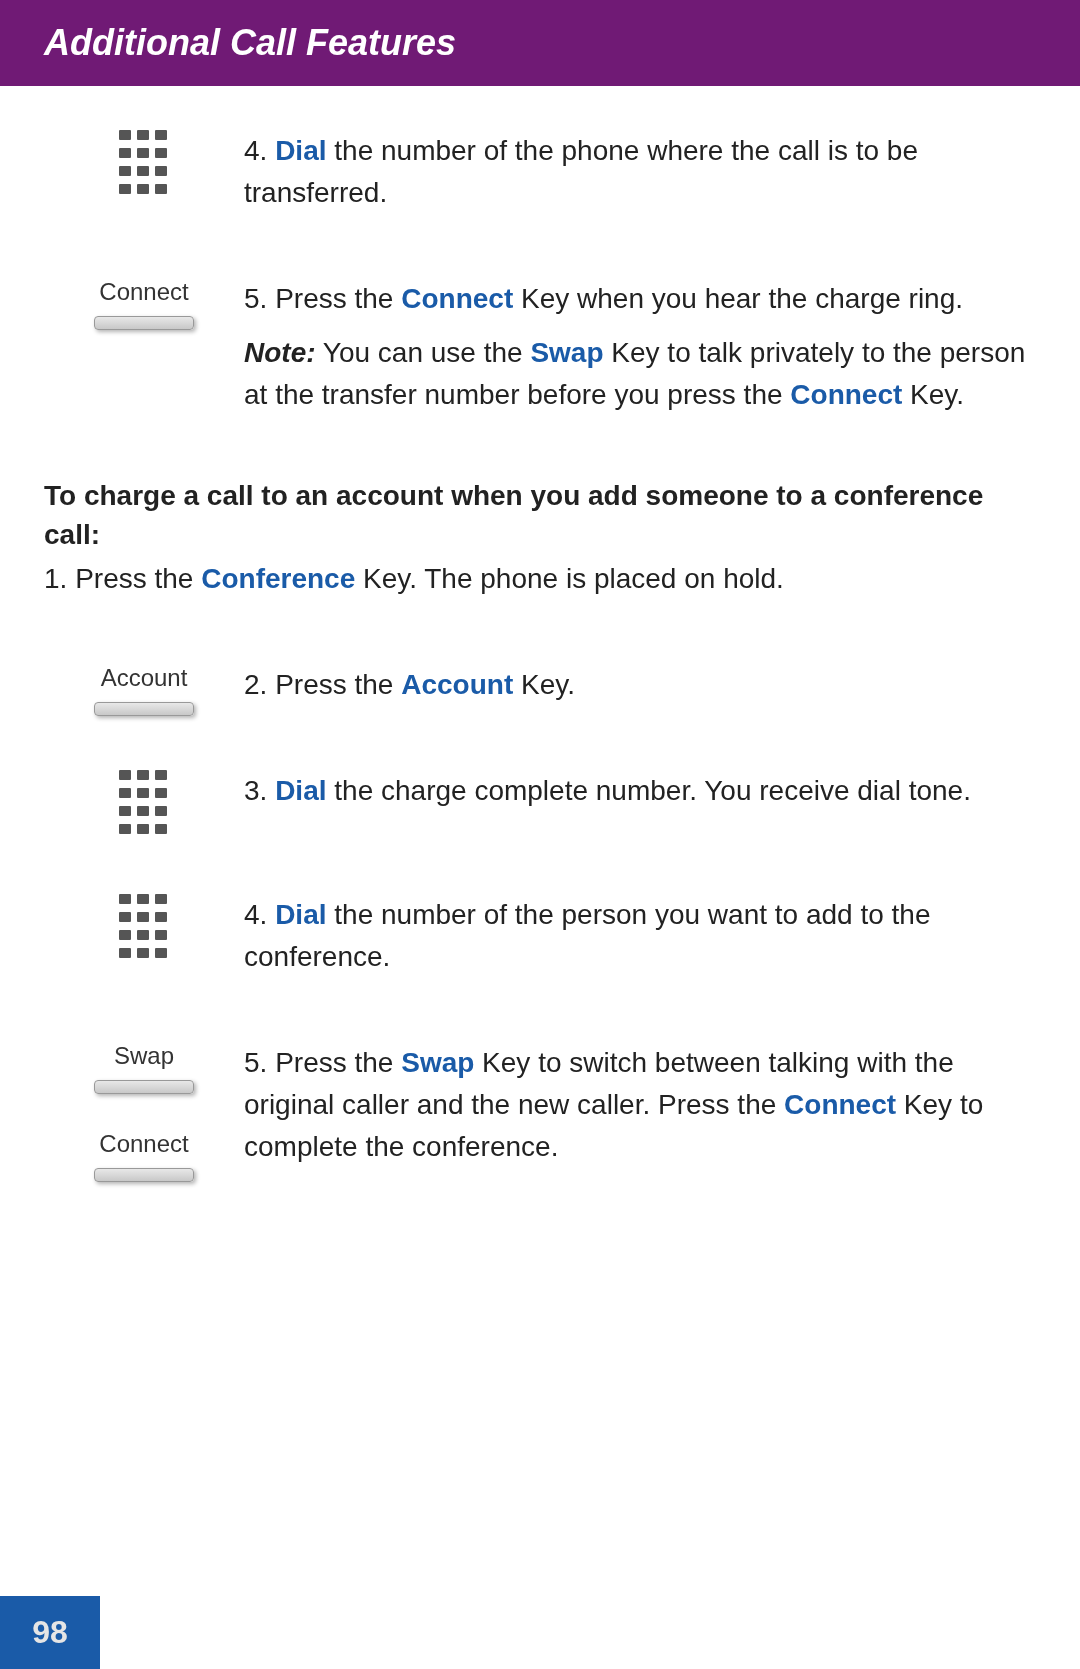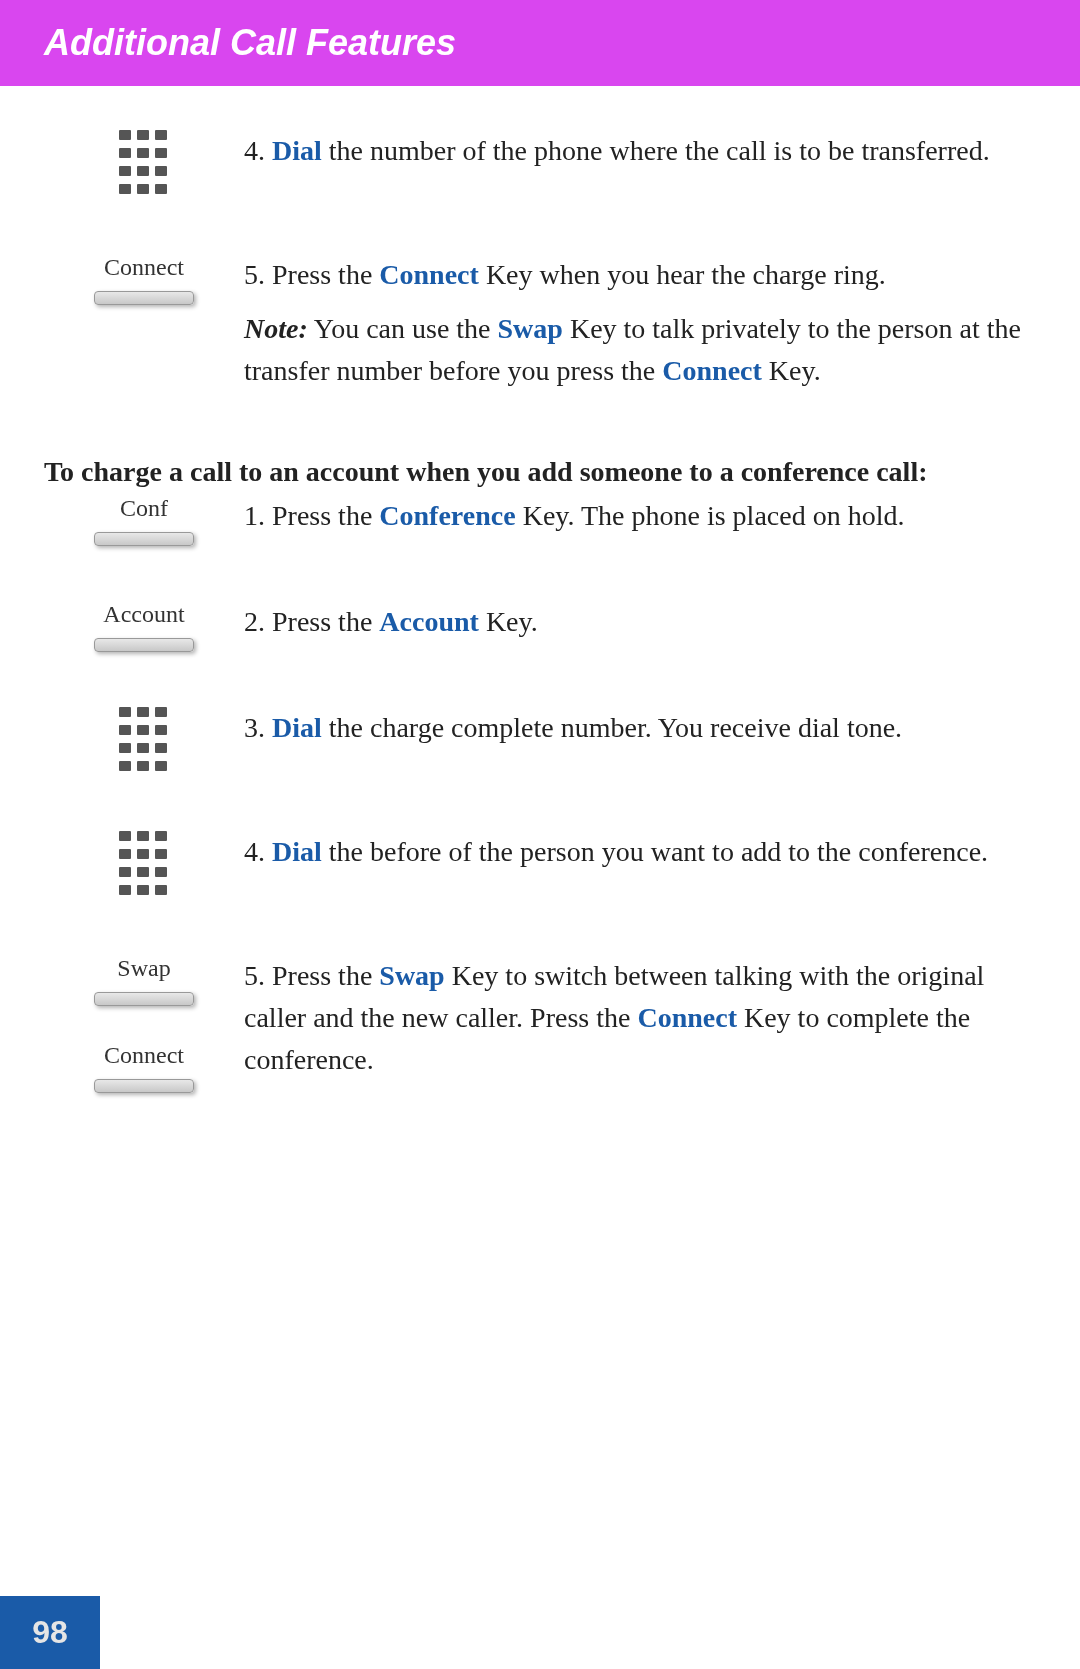--- a/index.html
+++ b/index.html
@@ -6,33 +6,32 @@
     body {
       width: 1080px;
       min-height: 1669px;
       background: #ffffff;
       font-family: Arial, Helvetica, sans-serif;
       font-size: 28px;
       color: #222;
       position: relative;
     }
     .header-bar {
-      background: #d946ef;
+      background: #701a75;
       padding: 22px 44px;
       margin-bottom: 40px;
     }
     .header-bar h1 {
       color: #ffffff;
       font-size: 36px;
       font-weight: bold;
       font-style: italic;
     }
     .content {
       padding: 0 44px 100px 44px;
-      font-family: Liberation Serif, serif;
     }
     .step-row {
       display: flex;
       align-items: flex-start;
       margin-bottom: 48px;
     }
     .step-icon {
       width: 200px;
       flex-shrink: 0;
       display: flex;
@@ -142,24 +141,20 @@
       </p>
       <p>
         <span class="note-bold">Note:</span><span> You can use the </span><span class="blue-key">Swap</span><span> Key to talk privately to the person at the transfer number before you press the </span><span class="blue-key">Connect</span><span> Key.</span>
       </p>
     </div>
   </div>
 
   <div class="section-heading">To charge a call to an account when you add someone to a conference call:</div>
 
   <div class="step-row">
-    <div class="step-icon">
-      <div style="font-size:24px; color:#333; margin-bottom:4px;">Conf</div>
-      <div class="key-button"></div>
-    </div>
     <div class="step-text">
       <p>
         <span>1.</span>&nbsp;<span>Press the </span><span class="blue-key">Conference</span><span> Key. The phone is placed on hold.</span>
       </p>
     </div>
   </div>
 
   <div class="step-row">
     <div class="step-icon">
       <div style="font-size:24px; color:#333; margin-bottom:4px;">Account</div>
@@ -208,21 +203,21 @@
         <div class="key-dot"></div>
           <div class="key-dot"></div>
           <div class="key-dot"></div>
         <div class="key-dot"></div>
           <div class="key-dot"></div>
           <div class="key-dot"></div>
       </div>
     </div>
     <div class="step-text">
       <p>
-        <span>4.</span>&nbsp;<span class="blue-key">Dial</span><span> the before of the person you want to add to the conference.</span>
+        <span>4.</span>&nbsp;<span class="blue-key">Dial</span><span> the number of the person you want to add to the conference.</span>
       </p>
     </div>
   </div>
 
   <div class="step-row" style="align-items: flex-start;">
     <div class="step-icon">
       <div style="font-size:24px; color:#333; margin-bottom:4px;">Swap</div>
       <div class="key-button" style="margin-bottom:20px;"></div>
       <div style="font-size:24px; color:#333; margin-bottom:4px; margin-top:16px;">Connect</div>
       <div class="key-button"></div>

